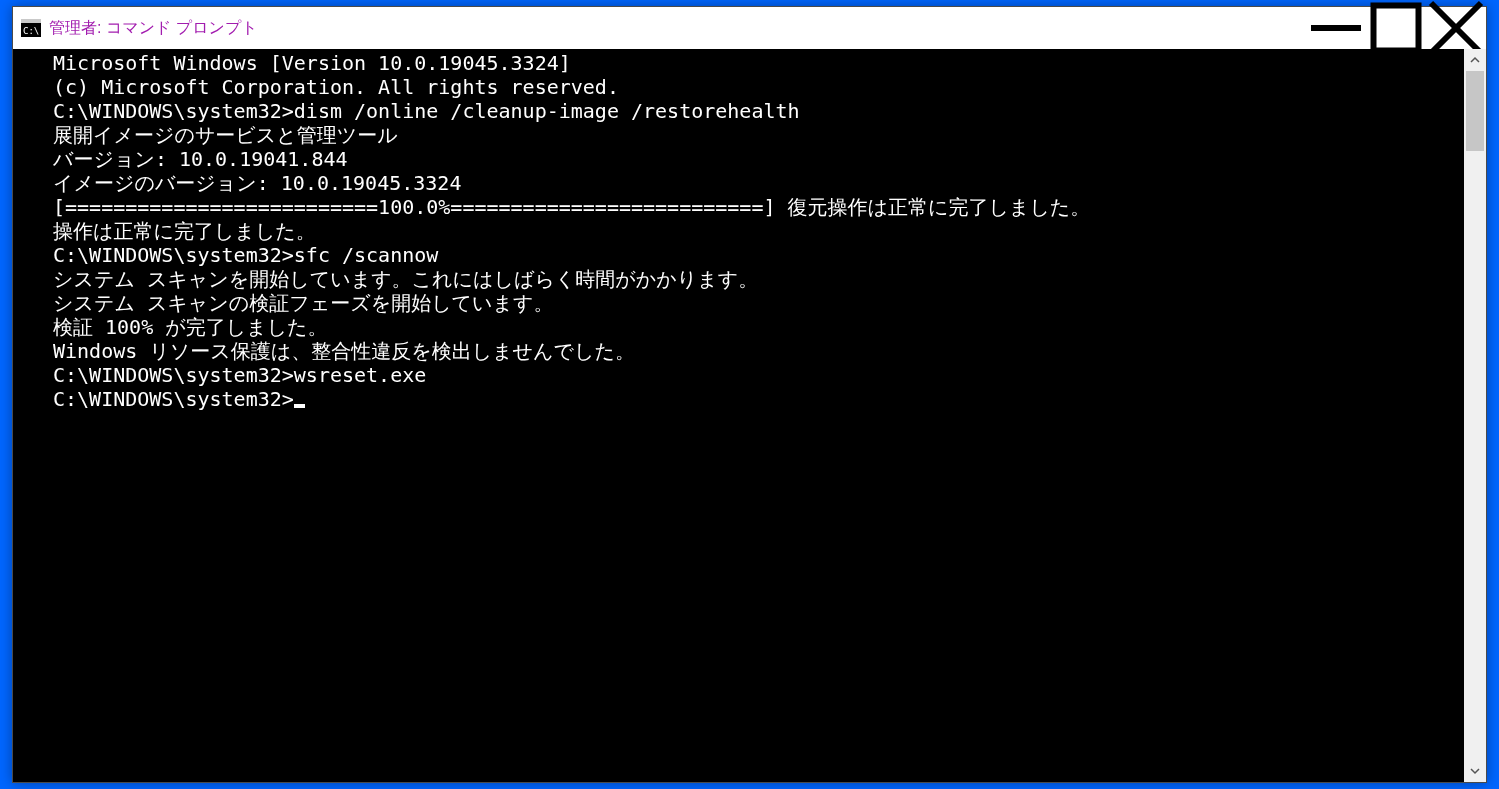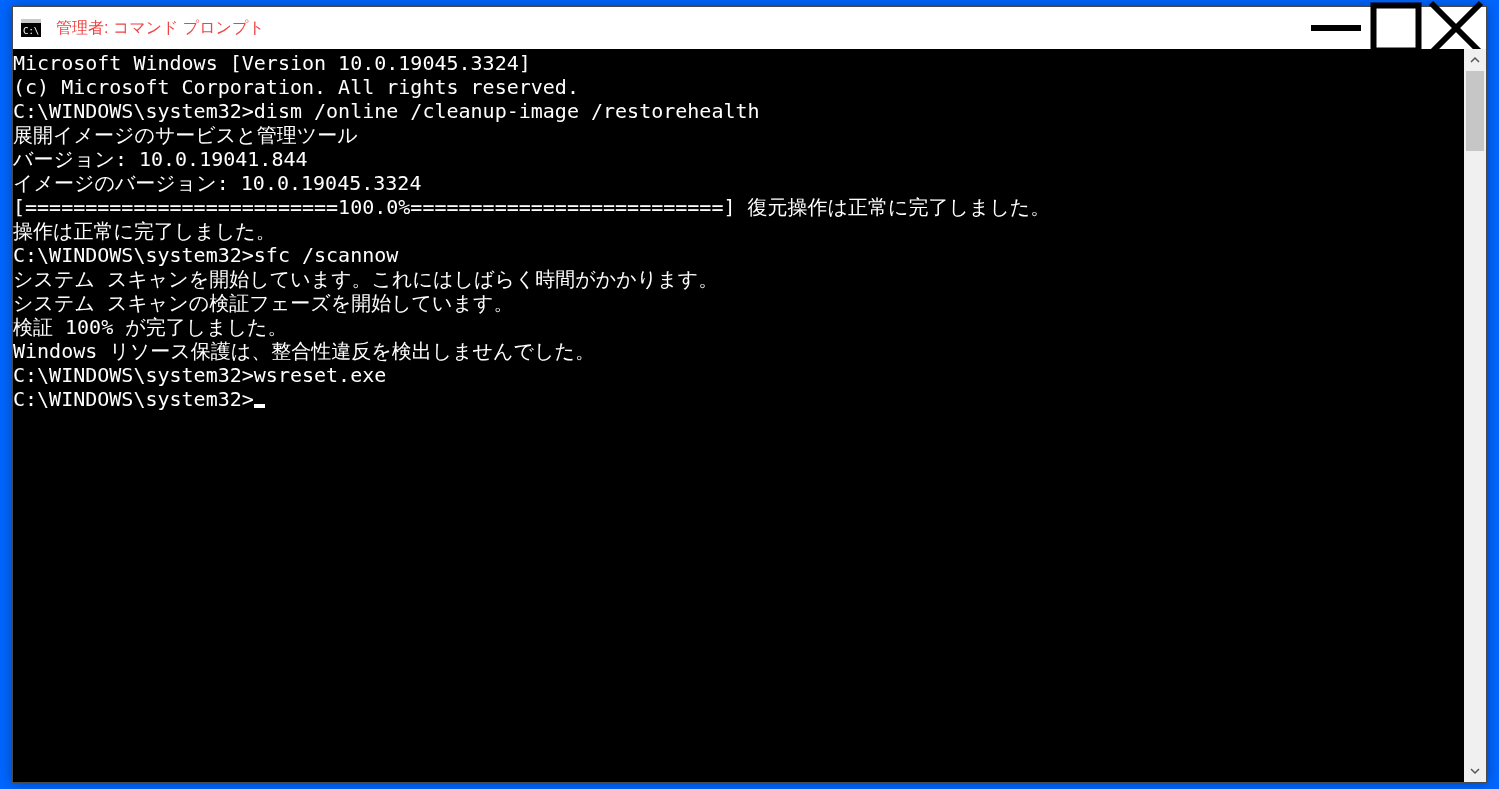--- a/index.html
+++ b/index.html
@@ -27,39 +27,39 @@
     user-select: none;
   }
   .titlebar .icon-box {
     width: 20px; height: 18px;
     margin-right: 8px;
     display:flex;align-items:center;justify-content:center;
   }
   .titlebar .icon-box svg { width:20px; height:18px; }
   .titlebar .title {
     font-size: 16px;
-    color: #ef4444;
-    margin-left: 7px;
+    color: #a21caf;
   }
   .win-controls {
     margin-left: auto;
     display: flex;
     height: 100%;
   }
   .win-btn {
     width: 60px; height: 100%;
     display: flex; align-items: center; justify-content: center;
     color: #000;
   }
   .win-btn svg { stroke: #000; stroke-width: 1.2; fill: none; }
   .client {
     flex: 1;
     display: flex;
     background: #000;
     overflow: hidden;
+    padding-left: 40px;
   }
   .terminal {
     flex: 1;
     padding: 2px 0 0 0;
     color: #fff;
     font-family: "MS Gothic", "Consolas", monospace;
     font-size: 20px;
     line-height: 24px;
     white-space: pre;
     overflow: hidden;

